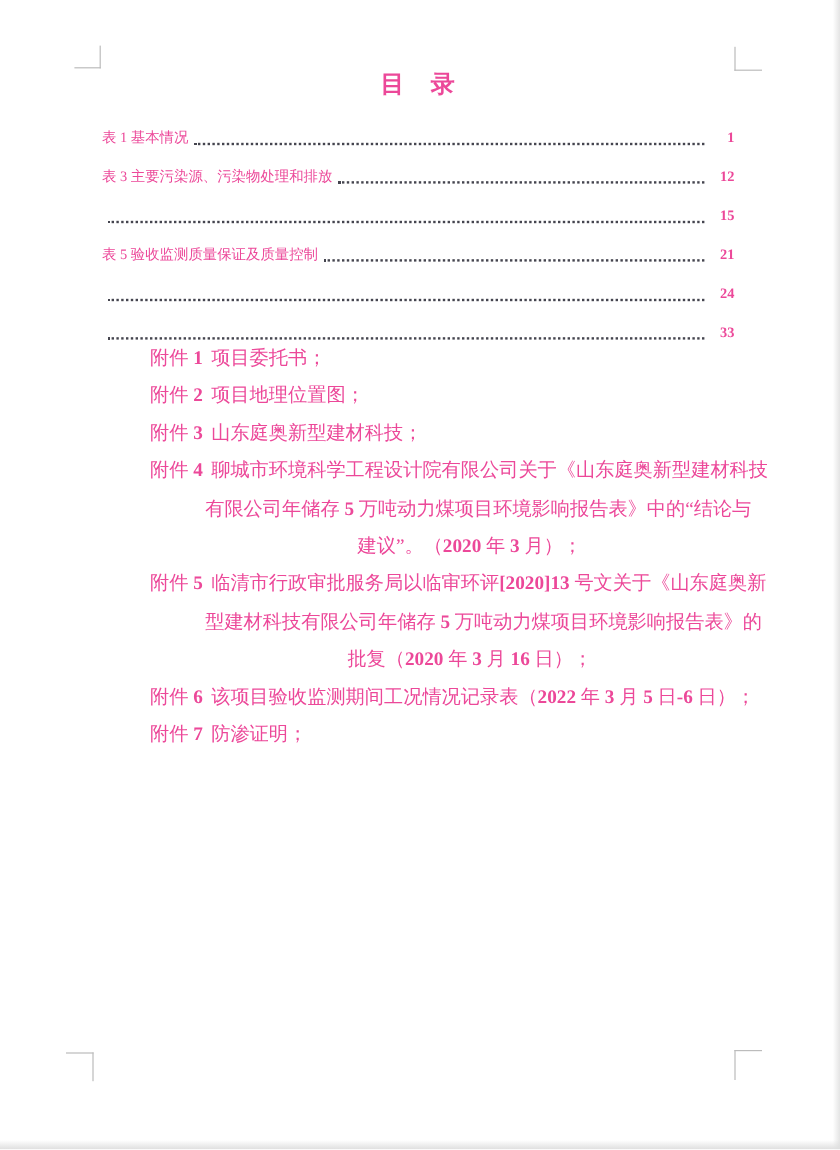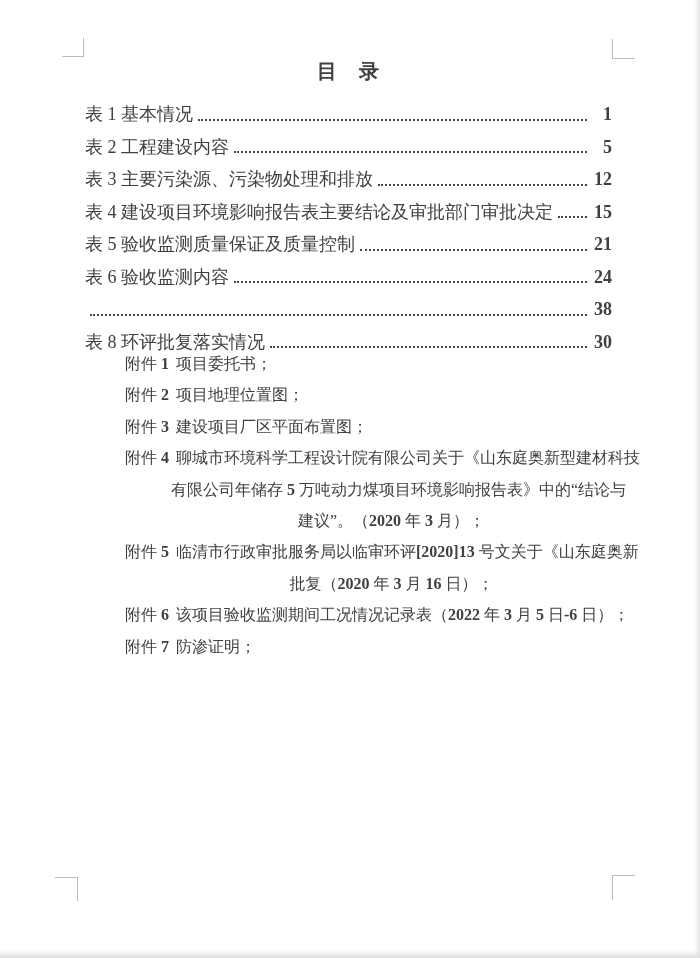--- a/index.html
+++ b/index.html
@@ -2,21 +2,21 @@
 <html><head>
 <meta charset="utf-8">
 <style>
   html,body{margin:0;padding:0;background:#ffffff;}
   .page{
     position:relative;
     width:700px;height:958px;
     background:#ffffff;
     overflow:hidden;
     font-family:"Liberation Serif","DejaVu Serif",serif;
-    color:#404040;
+    color:#ec4899;
   }
   
   .edge-right{position:absolute;top:0;right:0;width:6px;height:100%;
     background:linear-gradient(to right,rgba(0,0,0,0),#e4e4e4);}
   .edge-bottom{position:absolute;left:0;bottom:0;width:100%;height:8px;
     background:linear-gradient(to bottom,rgba(0,0,0,0),#dedede);}
   
   .crop{position:absolute;}
   .crop-tl{left:62px;top:38px;width:21px;height:18px;
     border-right:1px solid #bcbcbc;border-bottom:1px solid #bcbcbc;}
@@ -25,21 +25,21 @@
   .crop-bl{left:55px;top:877px;width:22px;height:23px;
     border-top:1px solid #bcbcbc;border-right:1px solid #bcbcbc;}
   .crop-br{left:612px;top:875px;width:22px;height:24px;
     border-top:1px solid #bcbcbc;border-left:1px solid #bcbcbc;}
 
   .content{position:absolute;left:85px;top:58px;width:527px;}
   .doc-title{
     text-align:center;font-size:20px;font-weight:bold;
     line-height:26px;margin:0 0 14px 0;letter-spacing:1px;
   }
-  .toc{font-size:18px;}
+  .toc{font-size:12px;}
   .toc-row{display:flex;height:32.5px;line-height:32.5px;align-items:stretch;}
   .toc-label{white-space:nowrap;}
   .leader{
     flex:1 1 auto;min-width:12px;
     border-bottom:2px dotted #45454f;
     margin:0 3px 10px 5px;align-self:flex-end;height:0;
   }
   .toc-page{white-space:nowrap;text-align:right;min-width:22px;font-weight:bold;}
 
   .atts{font-size:16px;margin-top:-10px;margin-left:40px;}
@@ -62,87 +62,76 @@
 
     <div class="doc-title">目　录</div>
 
     <div class="toc">
       <div class="toc-row">
         <span class="toc-label">表 1 基本情况</span>
         <span class="leader"></span>
         <span class="toc-page">1</span>
       </div>
       <div class="toc-row">
-        <span class="toc-label">表 2 工程建设内容</span>
-        <span class="leader"></span>
-        <span class="toc-page">5</span>
-      </div>
-      <div class="toc-row">
         <span class="toc-label">表 3 主要污染源、污染物处理和排放</span>
         <span class="leader"></span>
         <span class="toc-page">12</span>
       </div>
       <div class="toc-row">
-        <span class="toc-label">表 4 建设项目环境影响报告表主要结论及审批部门审批决定</span>
         <span class="leader"></span>
         <span class="toc-page">15</span>
       </div>
       <div class="toc-row">
         <span class="toc-label">表 5 验收监测质量保证及质量控制</span>
         <span class="leader"></span>
         <span class="toc-page">21</span>
       </div>
       <div class="toc-row">
-        <span class="toc-label">表 6 验收监测内容</span>
         <span class="leader"></span>
         <span class="toc-page">24</span>
       </div>
       <div class="toc-row">
         <span class="leader"></span>
-        <span class="toc-page">38</span>
-      </div>
-      <div class="toc-row">
-        <span class="toc-label">表 8 环评批复落实情况</span>
-        <span class="leader"></span>
-        <span class="toc-page">30</span>
+        <span class="toc-page">33</span>
       </div>
     </div>
 
     <div class="atts">
 
       <div class="att">
         <div class="att-line">
           <span class="att-label">附件 <b>1</b></span><span class="att-text">项目委托书；</span>
         </div>
       </div>
 
       <div class="att">
         <div class="att-line">
           <span class="att-label">附件 <b>2</b></span><span class="att-text">项目地理位置图；</span>
         </div>
       </div>
 
       <div class="att">
         <div class="att-line">
-          <span class="att-label">附件 <b>3</b></span><span class="att-text">建设项目厂区平面布置图；</span>
+          <span class="att-label">附件 <b>3</b></span><span class="att-text">山东庭奥新型建材科技；</span>
         </div>
       </div>
 
       <div class="att">
         <div class="att-line">
           <span class="att-label">附件 <b>4</b></span><span class="att-text">聊城市环境科学工程设计院有限公司关于《山东庭奥新型建材科技</span>
         </div>
         <div class="att-line cont">有限公司年储存 <b>5</b> 万吨动力煤项目环境影响报告表》中的“结论与</div>
         <div class="att-line cont">建议”。（<b>2020</b> 年 <b>3</b> 月）；</div>
       </div>
 
       <div class="att">
         <div class="att-line">
           <span class="att-label">附件 <b>5</b></span><span class="att-text">临清市行政审批服务局以临审环评<b>[2020]13</b> 号文关于《山东庭奥新</span>
         </div>
+        <div class="att-line cont">型建材科技有限公司年储存 <b>5</b> 万吨动力煤项目环境影响报告表》的</div>
         <div class="att-line cont">批复（<b>2020</b> 年 <b>3</b> 月 <b>16</b> 日）；</div>
       </div>
 
       <div class="att">
         <div class="att-line">
           <span class="att-label">附件 <b>6</b></span><span class="att-text">该项目验收监测期间工况情况记录表（<b>2022</b> 年 <b>3</b> 月 <b>5</b> 日<b>-6</b> 日）；</span>
         </div>
       </div>
 
       <div class="att">

